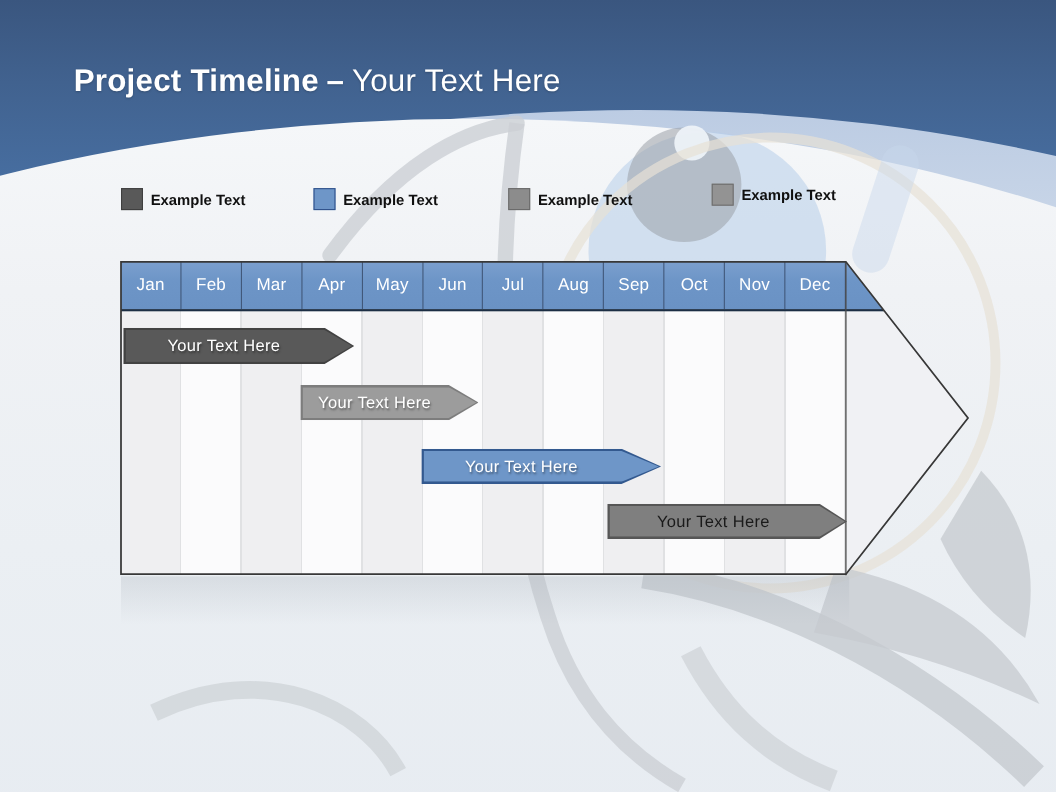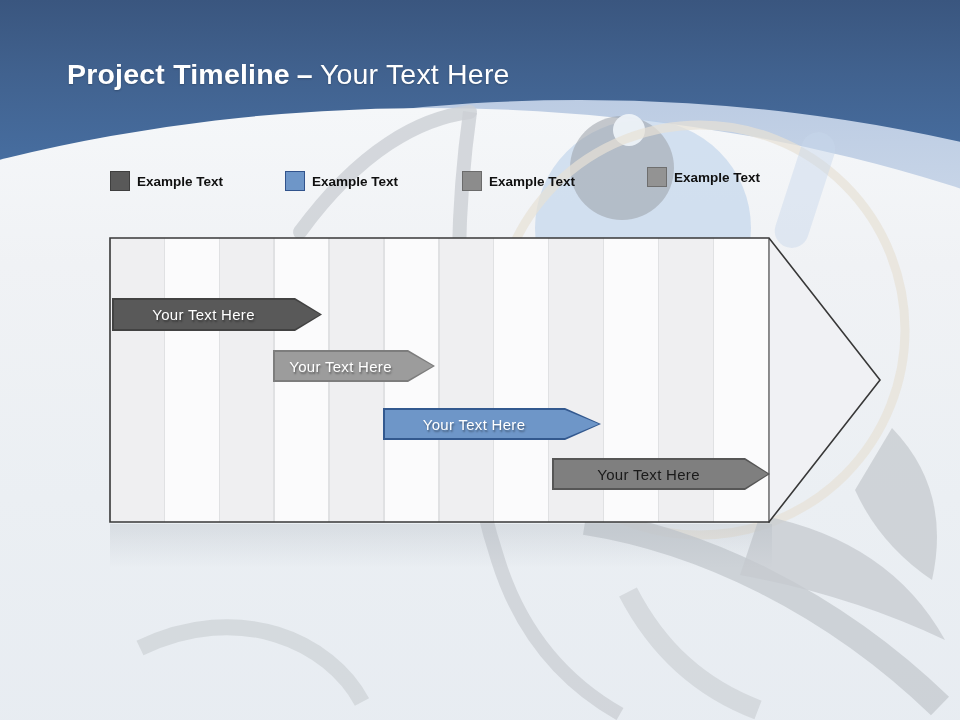--- a/index.html
+++ b/index.html
@@ -106,20 +106,34 @@
       <div class="legend-item" style="left: 647px; top: 167px;">
         <span class="legend-swatch" style="background: rgb(147, 147, 147); border: 1.5px solid rgb(110, 110, 110);"></span>
         <span class="legend-label">Example Text</span>
       </div>
     </div>
 
   <div class="timeline">
     <div class="clip">
       <div class="columns"></div>
       <div class="tip-area"></div>
+      <div class="months" id="months">
+          <div class="month-cell">Jan</div>
+          <div class="month-cell">Feb</div>
+          <div class="month-cell">Mar</div>
+          <div class="month-cell">Apr</div>
+          <div class="month-cell">May</div>
+          <div class="month-cell">Jun</div>
+          <div class="month-cell">Jul</div>
+          <div class="month-cell">Aug</div>
+          <div class="month-cell">Sep</div>
+          <div class="month-cell">Oct</div>
+          <div class="month-cell">Nov</div>
+          <div class="month-cell">Dec</div>
+        </div>
     </div>
     <svg class="outline" width="774" height="288" viewBox="0 0 774 288">
       <line x1="660" y1="2" x2="660" y2="286" stroke="#4c4c4c" stroke-width="1.2"></line>
       <polygon points="1,1 660,1 771,143 660,285 1,285" fill="none" stroke="#383838" stroke-width="1.6"></polygon>
     </svg>
     <div class="bars" id="bars">
         <div class="bar" style="left: 2px; top: 60px; width: 210px; height: 33px; --tip: 27px; --tip2: 25px; --bc: #424242; --fc: #595959; --tc: #ffffff;">
           <div class="bar-border"></div>
           <div class="bar-fill"></div>
           <div class="bar-label shadowed">Your Text Here</div>

